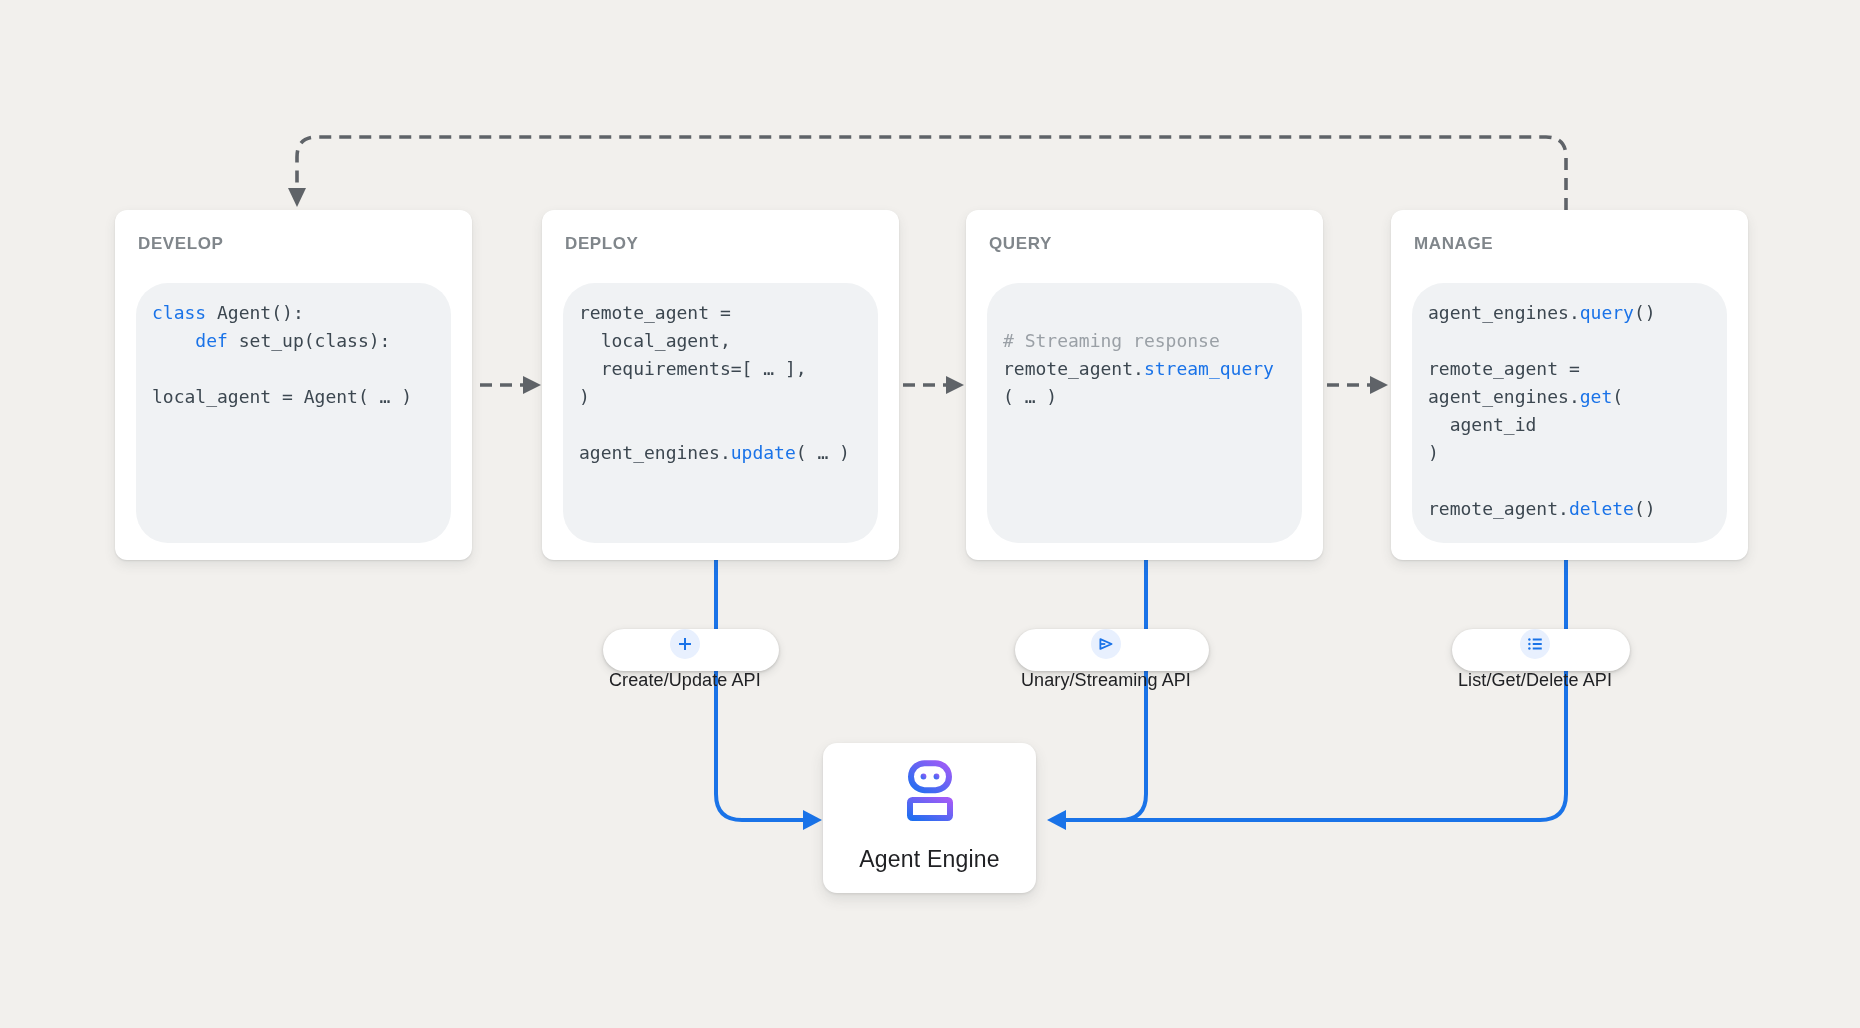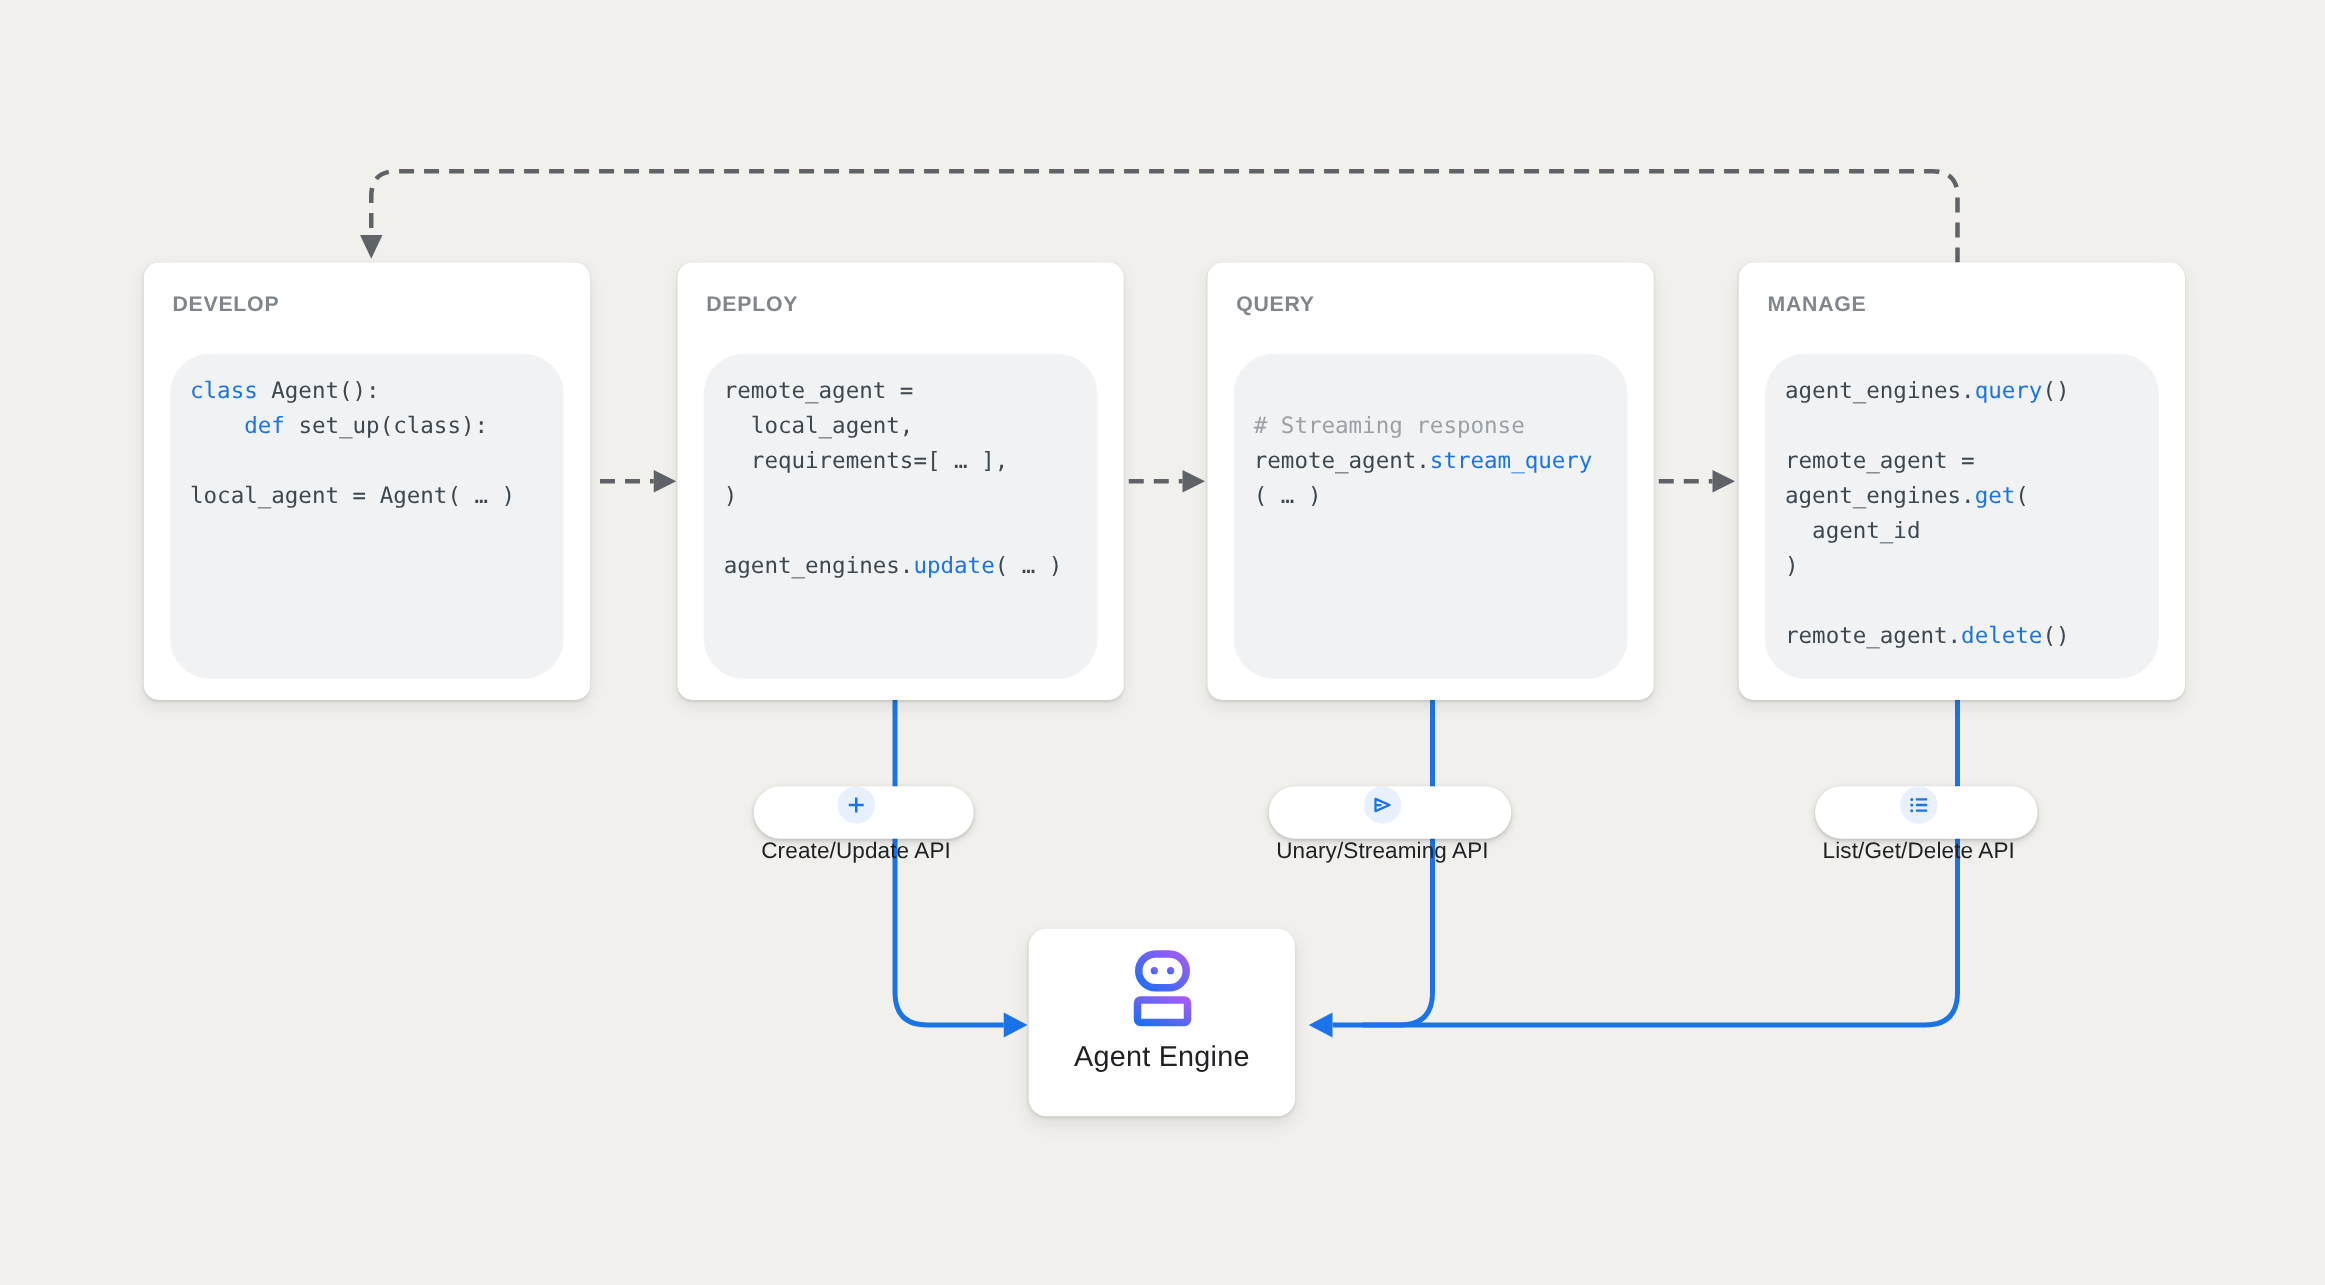--- a/index.html
+++ b/index.html
@@ -33,21 +33,21 @@
 
   .pill{position:absolute;top:629px;height:42px;display:inline-flex;align-items:center;
     background:var(--card);border-radius:999px;padding:0 18px 0 6px;gap:11px;z-index:3;
     box-shadow:0 1px 3px rgba(0,0,0,.16),0 3px 8px rgba(60,64,67,.14);flex-direction:column;}
   .pill-icon{width:30px;height:30px;border-radius:50%;background:var(--pill-icon-bg);
     display:flex;align-items:center;justify-content:center;color:var(--accent-blue);flex:none;}
   .pill-label{font-size:18px;font-weight:500;color:var(--label-dark);letter-spacing:.1px;white-space:nowrap;}
 
   .engine{position:absolute;left:823px;top:743px;width:213px;height:150px;background:var(--card);
     border-radius:14px;z-index:2;display:flex;flex-direction:column;align-items:center;
-    box-shadow:0 1px 3px rgba(0,0,0,.10),0 6px 14px rgba(60,64,67,.12);}
+    box-shadow:0 1px 3px rgba(0,0,0,.10),0 6px 14px rgba(60,64,67,.12);gap:14px;}
   .engine-icon{margin-top:17px;}
   .engine-label{margin-top:10px;font-size:23px;font-weight:500;color:var(--label-dark);letter-spacing:.2px;}
 </style>
 </head>
 <body>
 
 <div class="canvas">
 
   <svg class="connectors" width="1860" height="1028" viewBox="0 0 1860 1028">
 

